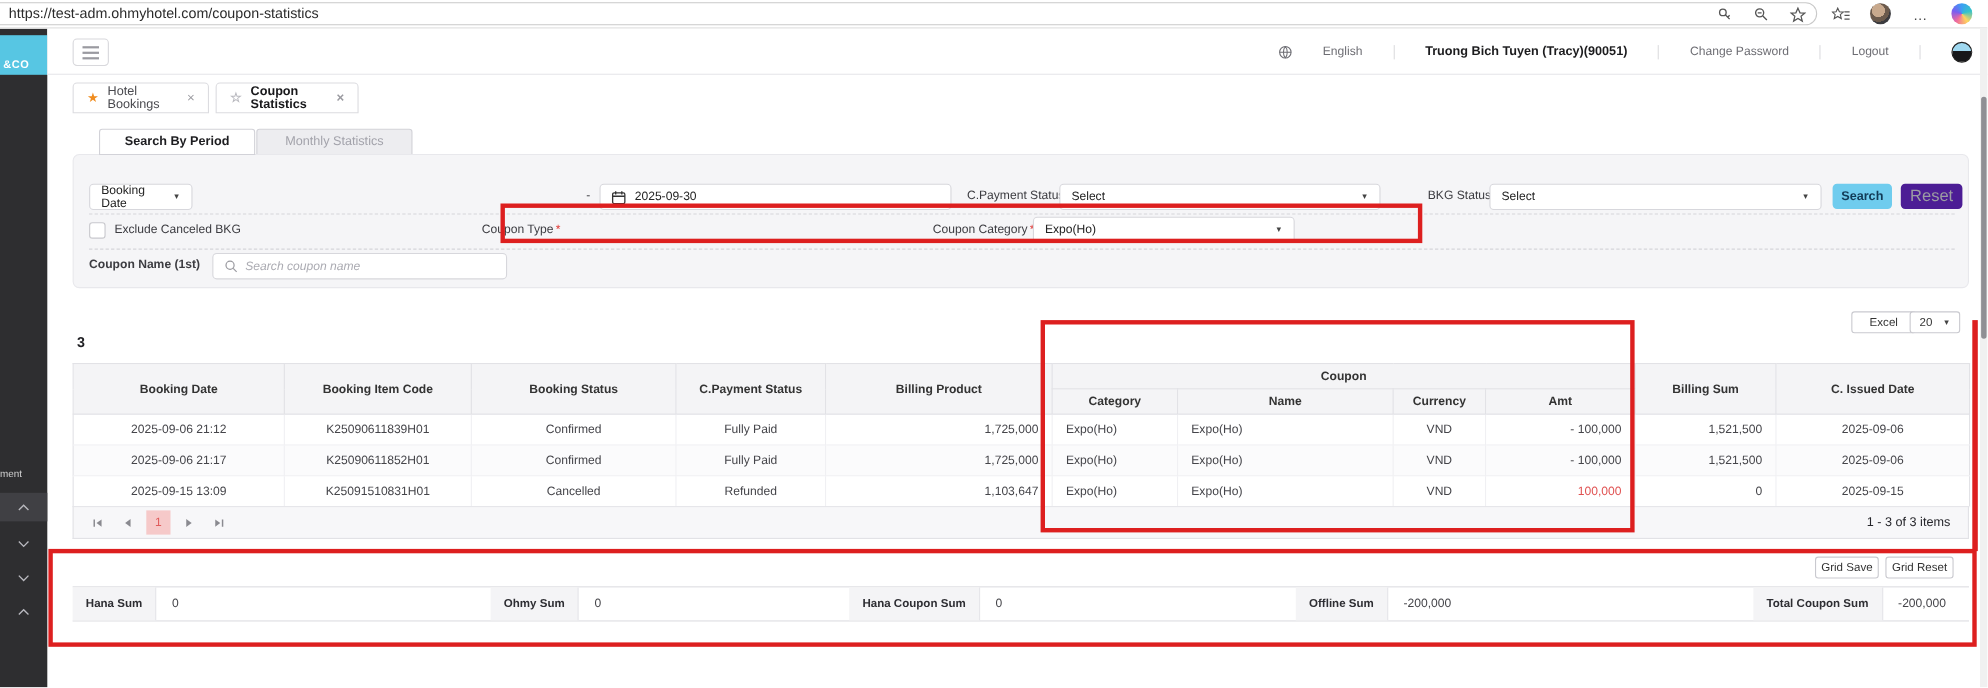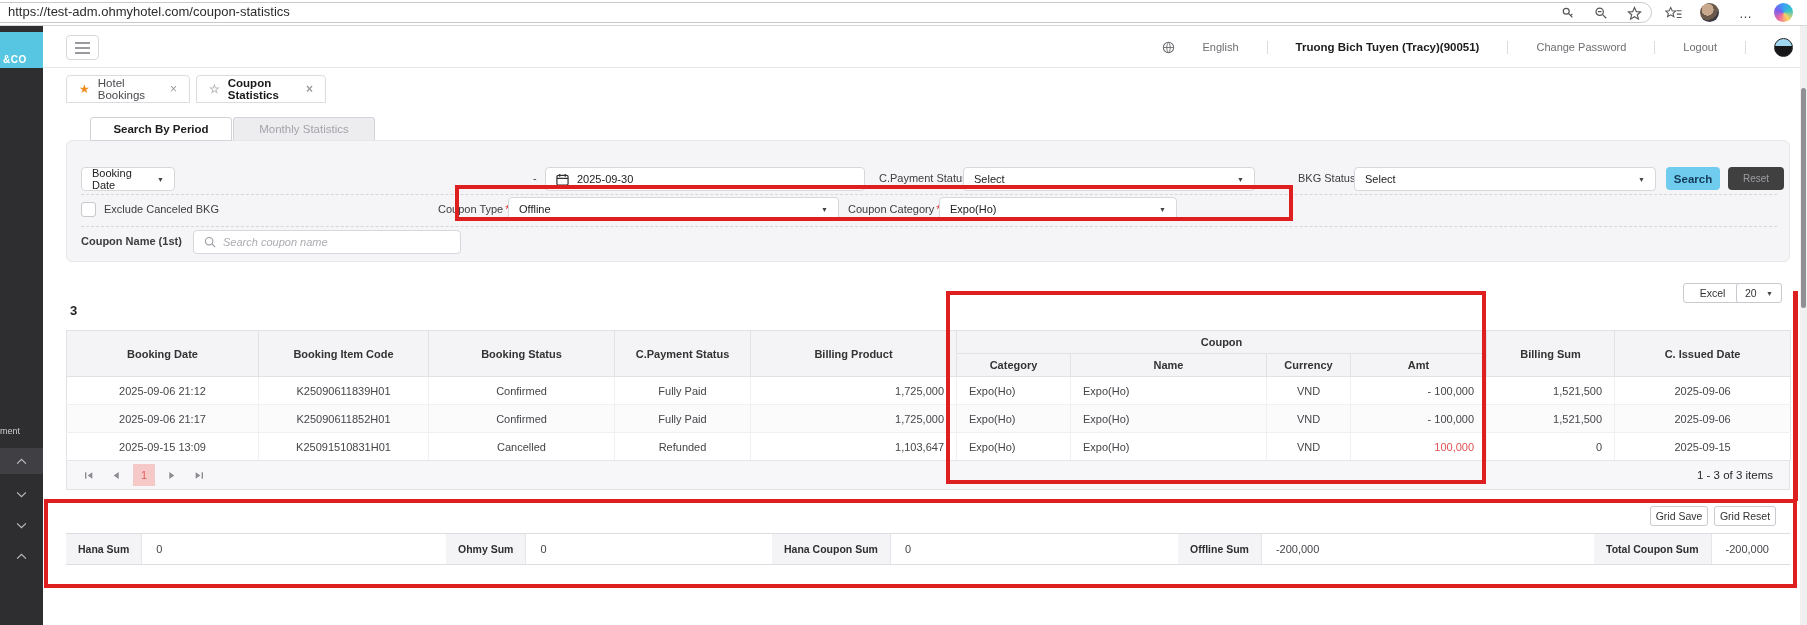--- a/index.html
+++ b/index.html
@@ -55,21 +55,21 @@
                display:flex; align-items:center; font-size:11px; color:#222; padding:0 10px; }
   .sel { justify-content:space-between; cursor:pointer; }
   .caret { font-size:7px; color:#444; margin-left:8px; }
   .dash-sep { border-top:1px dashed #d5d5da; height:0; }
   .chk { width:15px; height:15px; border:1px solid #c8c8cd; border-radius:3px; background:#fff; cursor:pointer; }
   .search-input { border:none; outline:none; background:transparent; font-size:11px; font-style:italic; width:210px; color:#555;}
   .search-input::placeholder { color:#ababb2; font-style:italic; }
 
   .btn-search { background:#6fccee; color:#123b57; font-weight:bold; border:none; border-radius:4px;
                 height:23px; font-size:11.5px; cursor:pointer; font-family:inherit;text-align:center;}
-  .btn-reset { background:#404040; color:#9c9ca3; border:none; border-radius:4px; height:23px; font-size:10px; cursor:pointer; font-family:inherit;}
+  .btn-reset { background:#4c1d95; color:#9c9ca3; border:none; border-radius:4px; height:23px; font-size:15px; cursor:pointer; font-family:inherit;}
   .btn-sm { background:#fff; border:1px solid #c9c9cf; border-radius:3px; font-size:10.5px; color:#333;
             height:20px; display:flex; align-items:center; justify-content:center; cursor:pointer; font-family:inherit;}
 
   .count { left:70px; top:303px; font-size:13px; font-weight:bold; color:#1e1e22; }
 
   
   .grid { left:66px; top:330px; width:1724px; border-collapse:collapse; table-layout:fixed; font-size:11px; }
   .grid th { background:#f4f4f6; border:1px solid #e2e2e6; font-weight:bold; color:#333;
              height:23px; font-size:11px; }
   .grid td { border:1px solid #f0f0f3; border-top:none; color:#45454a; height:28px; text-align:center; background:#fff; }
@@ -245,24 +245,20 @@
     <button class="abs btn-search" style="left:1599px; top:26px; width:54px">Search</button>
     <button class="abs btn-reset" style="left:1661px; top:26px; width:56px">Reset</button>
 
     <div class="abs dash-sep" style="left:14px; top:53px; width:1696px"></div>
 
     <div class="abs chk" style="left:14px; top:61px"></div>
     <div class="abs lbl" style="left:37px; top:62px">Exclude Canceled BKG</div>
 
     <div class="abs lbl" style="left:371px; top:62px">
       <span>Coupon Type</span><span class="req">*</span>
-    </div>
-    <div class="abs sel" style="left:441px; top:56px; width:331px">
-      <span>Offline</span>
-      <span class="caret">▼</span>
     </div>
     <div class="abs lbl" style="left:781px; top:62px">
       <span>Coupon Category</span><span class="req">*</span>
     </div>
     <div class="abs sel" style="left:872px; top:56px; width:238px">
       <span>Expo(Ho)</span>
       <span class="caret">▼</span>
     </div>
 
     <div class="abs dash-sep" style="left:14px; top:85px; width:1696px"></div>

